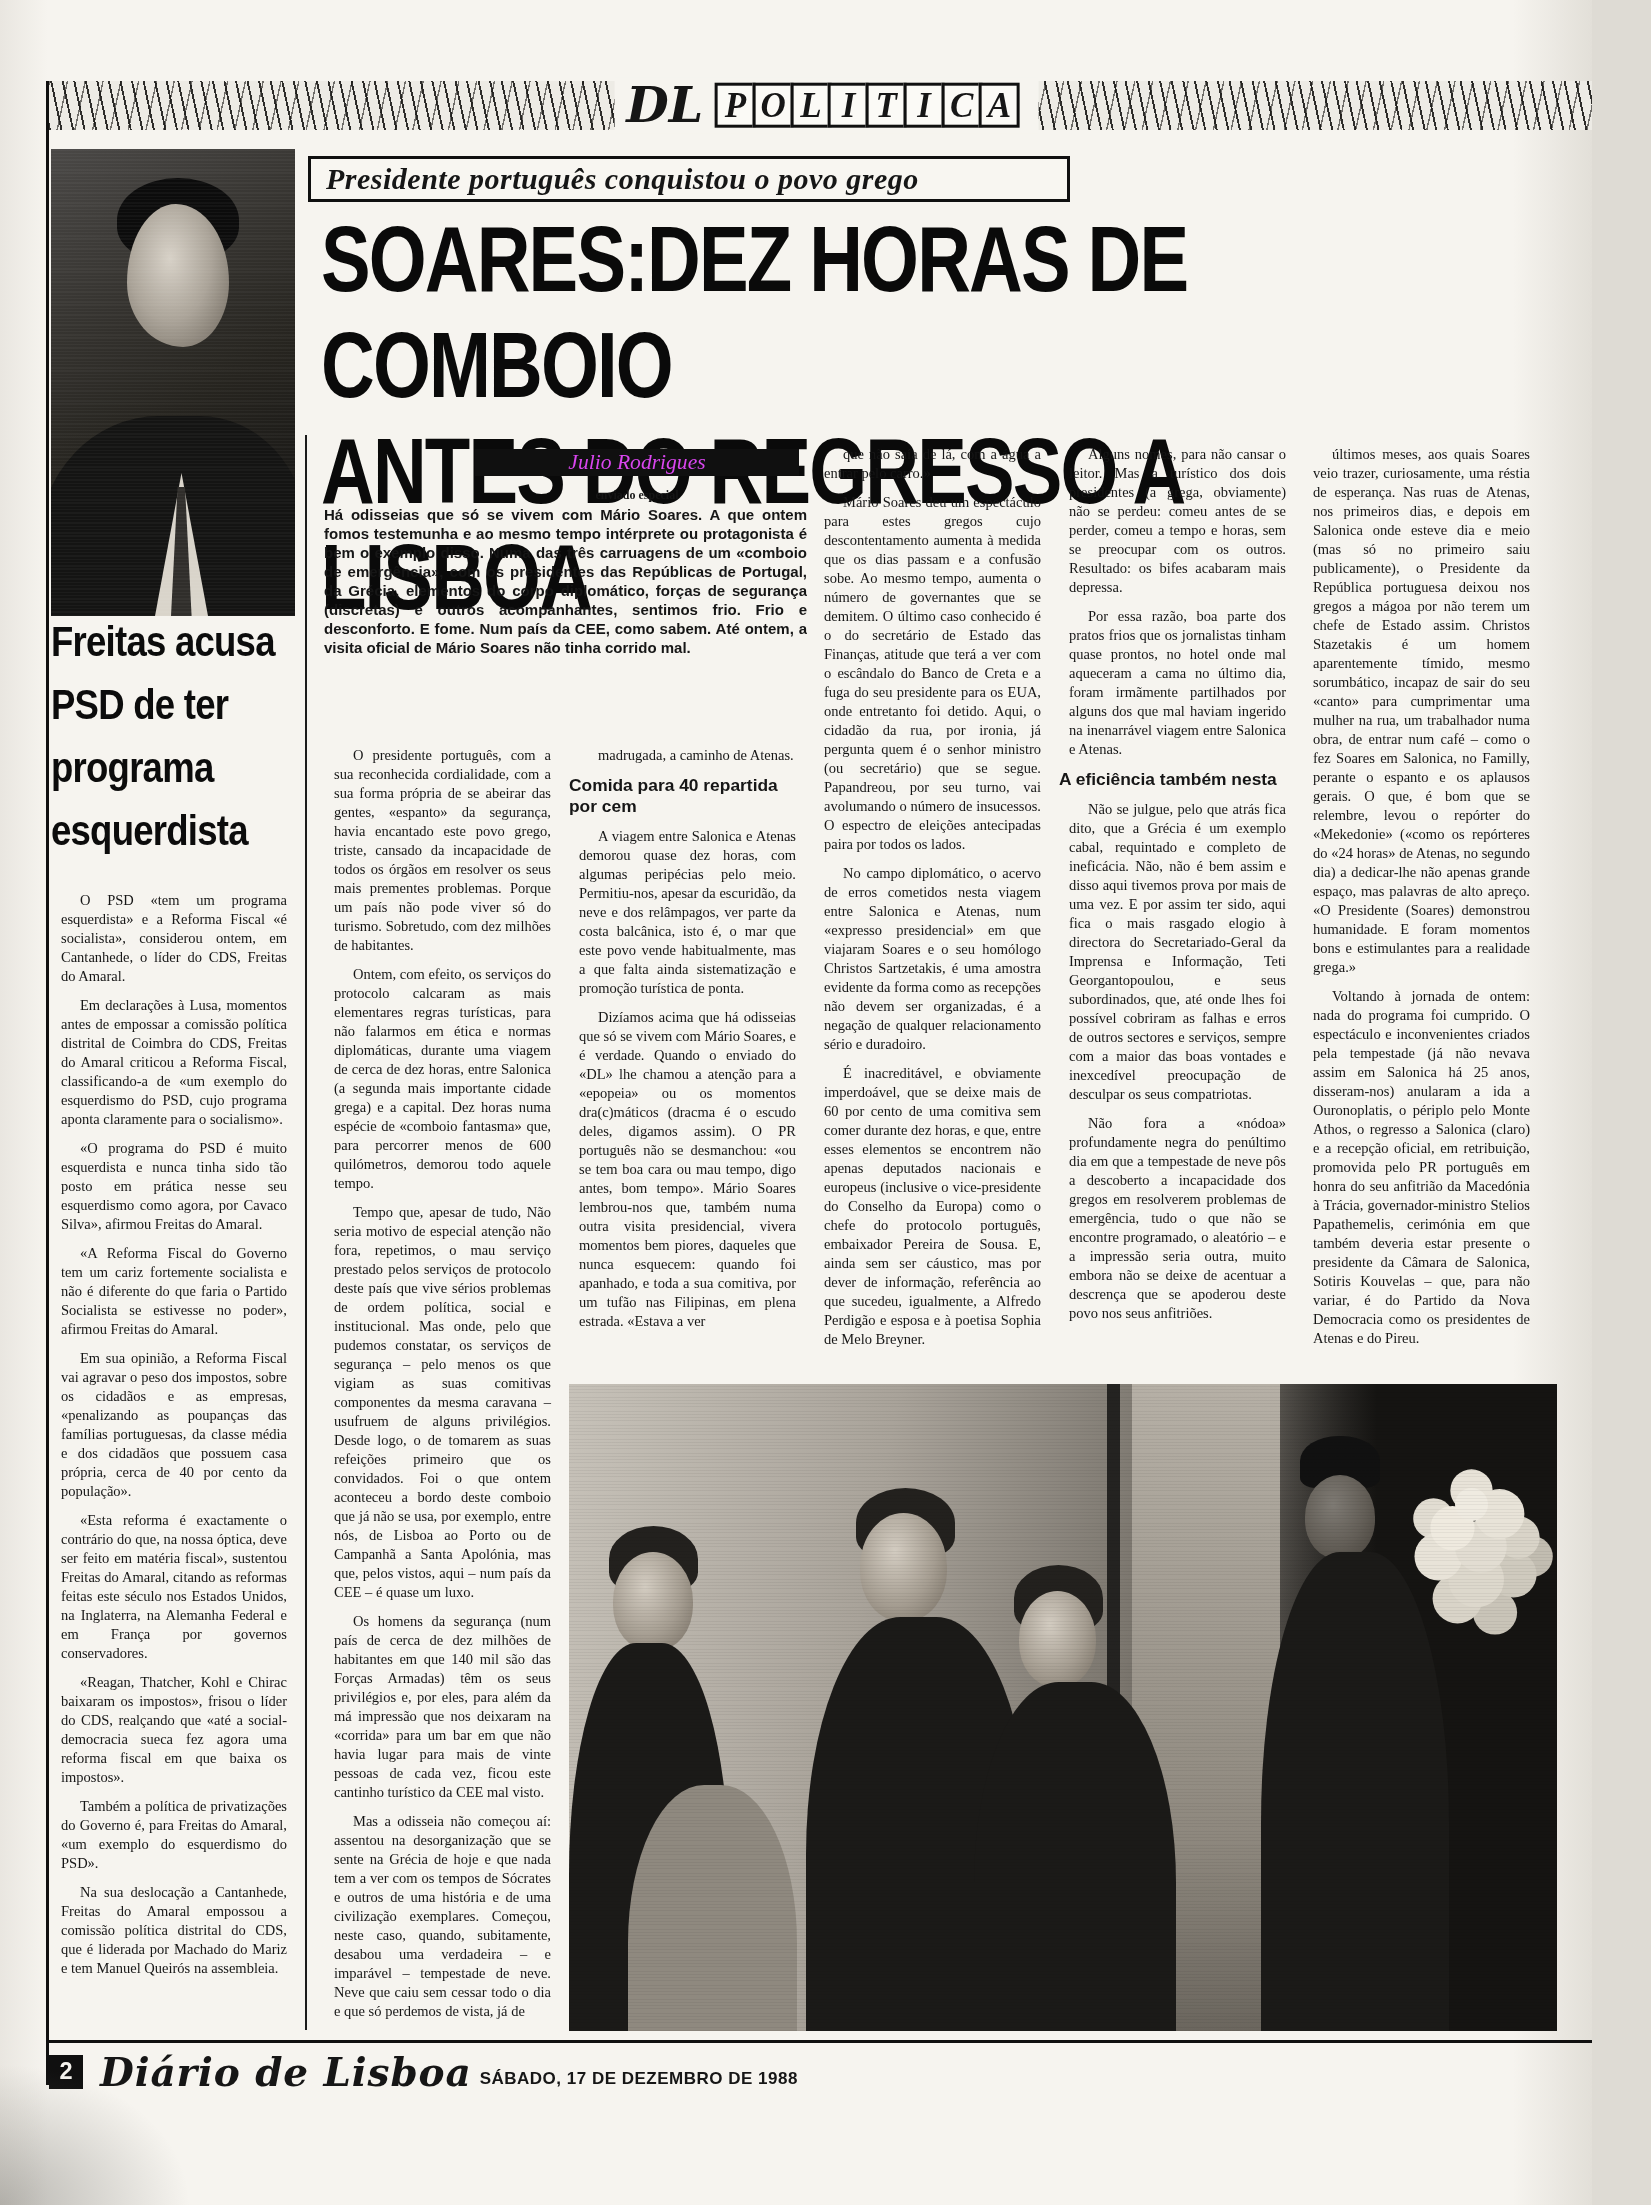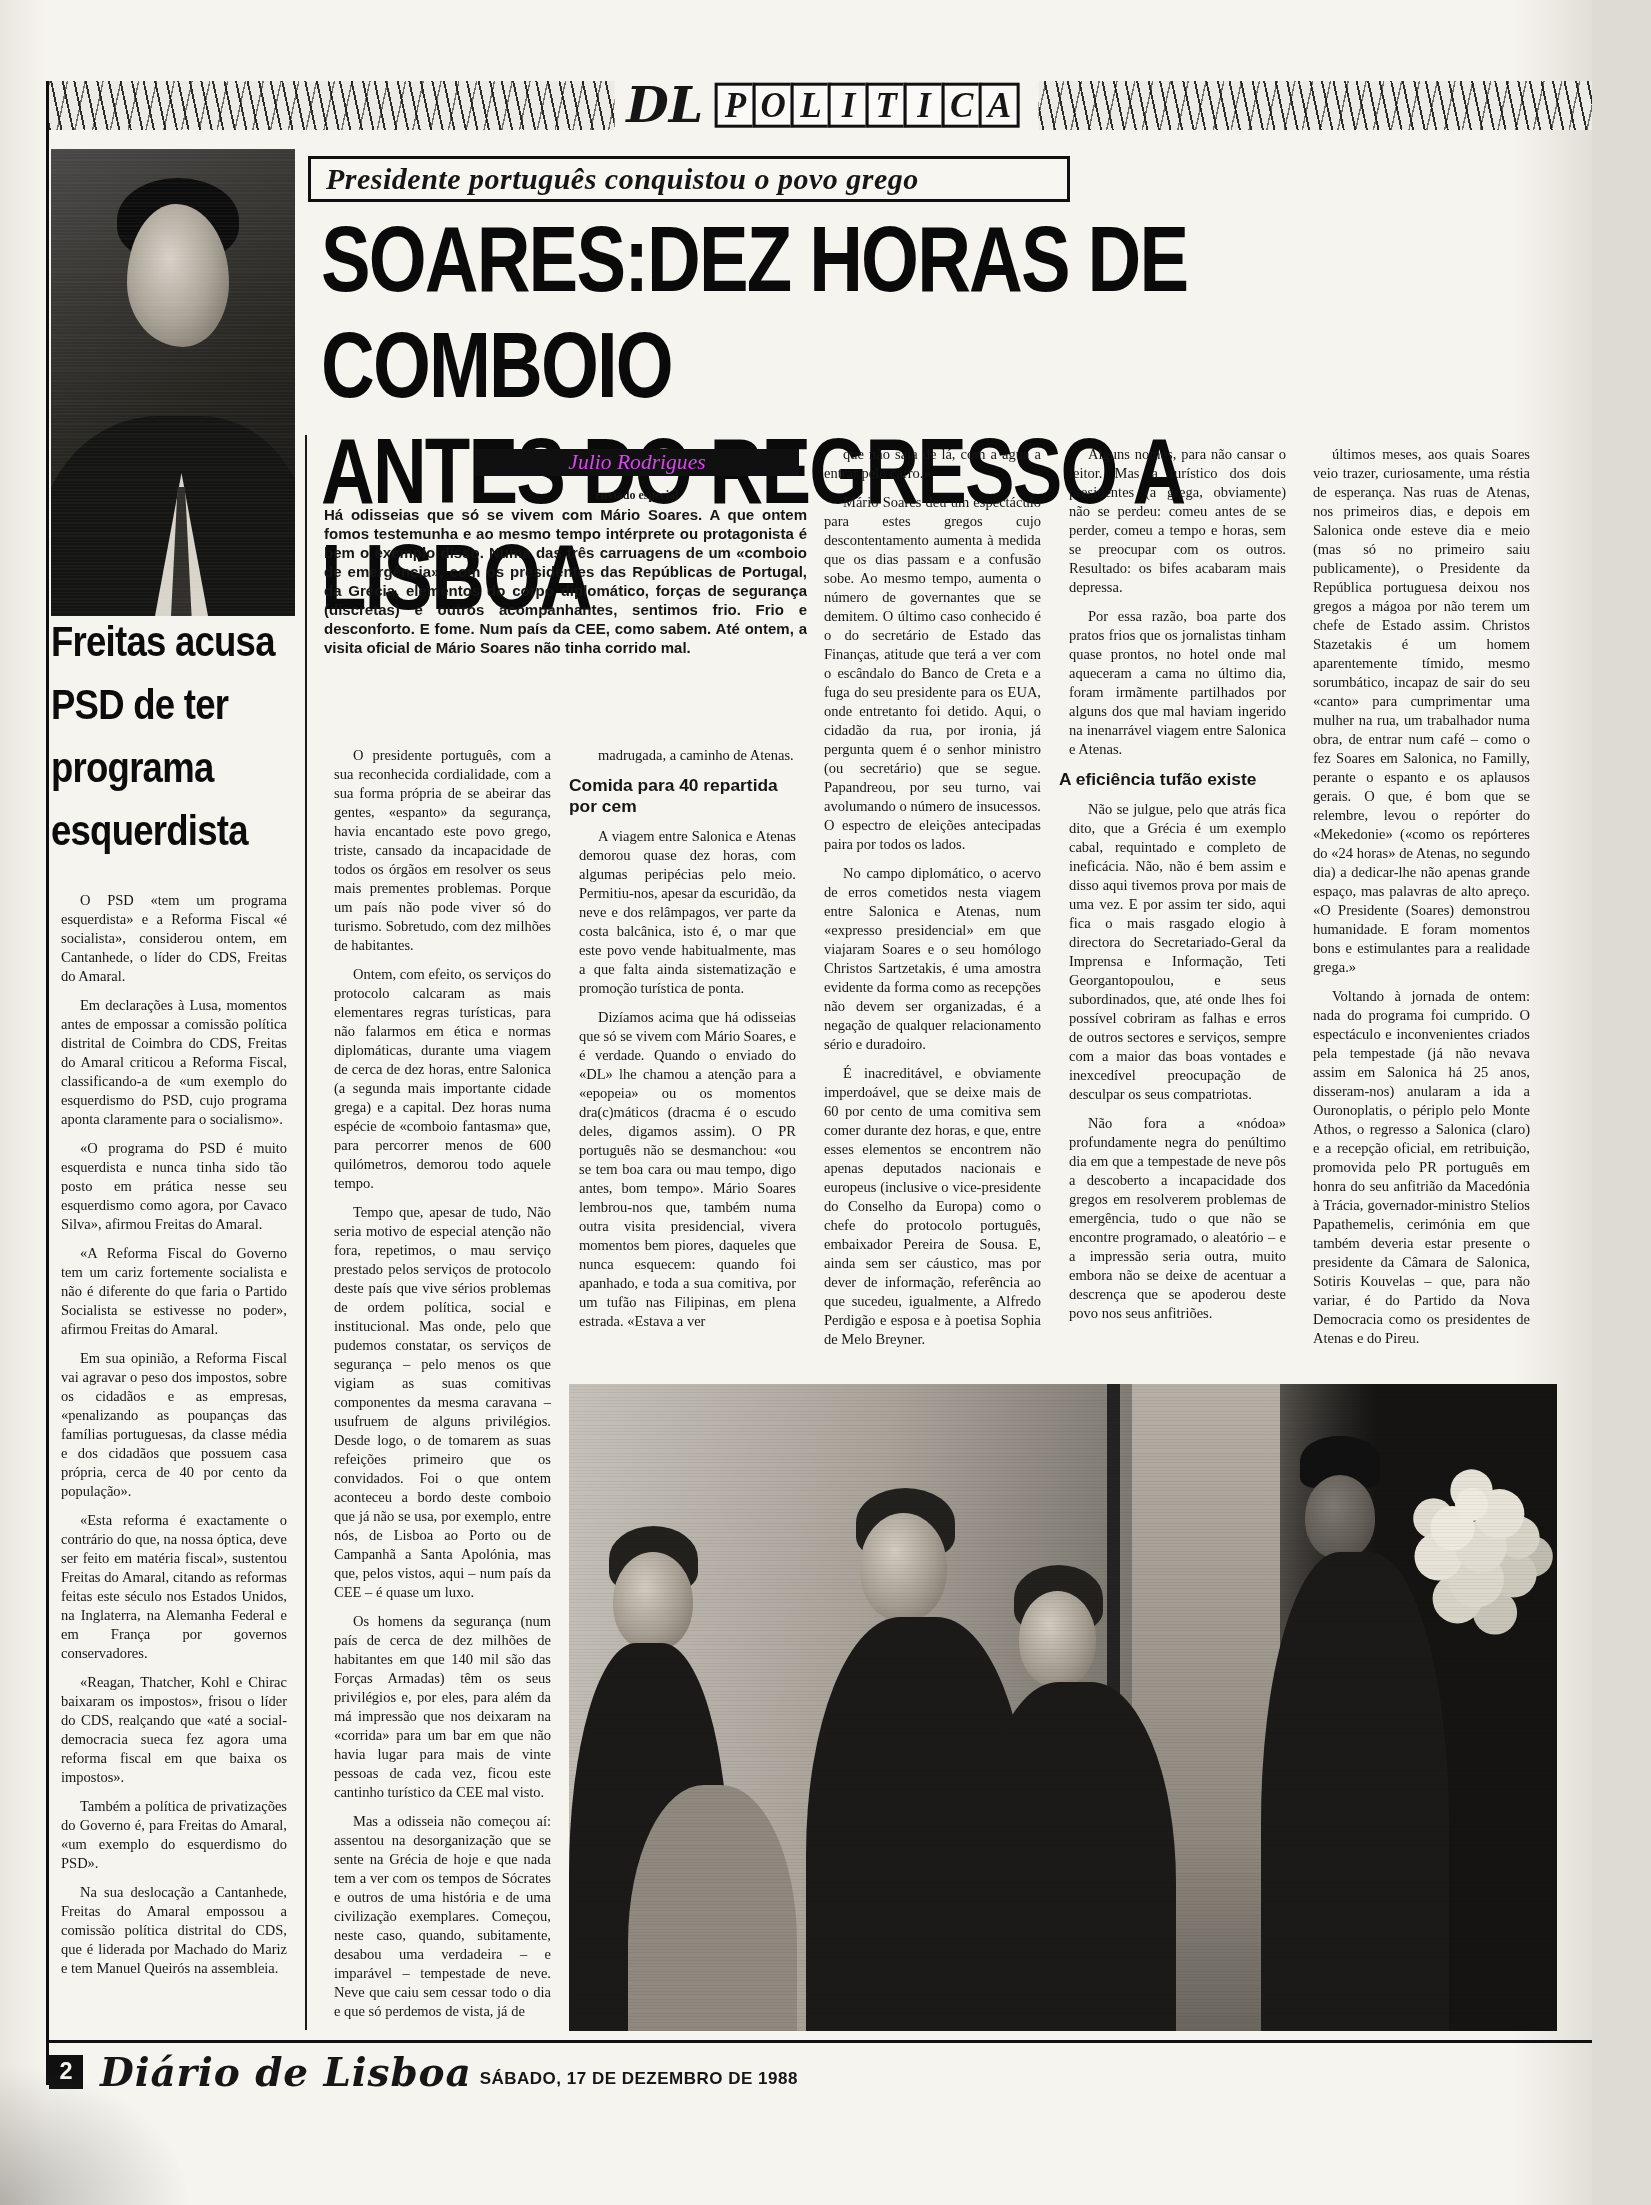--- a/index.html
+++ b/index.html
@@ -193,21 +193,21 @@
     </div>
   <div class="col" id="col3">
       <p>que não saía de lá, com a água a entrar pelo carro.»</p>
       <p>Mário Soares deu um espectáculo para estes gregos cujo descontentamento aumenta à medida que os dias passam e a confusão sobe. Ao mesmo tempo, aumenta o número de governantes que se demitem. O último caso conhecido é o do secretário de Estado das Finanças, atitude que terá a ver com o escândalo do Banco de Creta e a fuga do seu presidente para os EUA, onde entretanto foi detido. Aqui, o cidadão da rua, por ironia, já pergunta quem é o senhor ministro (ou secretário) que se segue. Papandreou, por seu turno, vai avolumando o número de insucessos. O espectro de eleições antecipadas paira por todos os lados.</p>
       <p>No campo diplomático, o acervo de erros cometidos nesta viagem entre Salonica e Atenas, num «expresso presidencial» em que viajaram Soares e o seu homólogo Christos Sartzetakis, é uma amostra evidente da forma como as recepções não devem ser organizadas, é a negação de qualquer relacionamento sério e duradoiro.</p>
       <p>É inacreditável, e obviamente imperdoável, que se deixe mais de 60 por cento de uma comitiva sem comer durante dez horas, e que, entre esses elementos se encontrem não apenas deputados nacionais e europeus (inclusive o vice-presidente do Conselho da Europa) como o chefe do protocolo português, embaixador Pereira de Sousa. E, ainda sem ser cáustico, mas por dever de informação, referência ao que sucedeu, igualmente, a Alfredo Perdigão e esposa e à poetisa Sophia de Melo Breyner.</p>
     </div>
   <div class="col" id="col4">
       <p>Alguns nomes, para não cansar o leitor. Mas a turístico dos dois presidentes (a grega, obviamente) não se perdeu: comeu antes de se perder, comeu a tempo e horas, sem se preocupar com os outros. Resultado: os bifes acabaram mais depressa.</p>
       <p>Por essa razão, boa parte dos pratos frios que os jornalistas tinham quase prontos, no hotel onde mal aqueceram a cama no último dia, foram irmãmente partilhados por alguns dos que mal haviam ingerido na inenarrável viagem entre Salonica e Atenas.</p>
-      <h3>A eficiência tufão existe</h3>
+      <h3>A eficiência também nesta</h3>
       <p>Não se julgue, pelo que atrás fica dito, que a Grécia é um exemplo cabal, requintado e completo de ineficácia. Não, não é bem assim e disso aqui tivemos prova por mais de uma vez. E por assim ter sido, aqui fica o mais rasgado elogio à directora do Secretariado-Geral da Imprensa e Informação, Teti Georgantopoulou, e seus subordinados, que, até onde lhes foi possível cobriram as falhas e erros de outros sectores e serviços, sempre com a maior das boas vontades e inexcedível preocupação de desculpar os seus compatriotas.</p>
       <p>Não fora a «nódoa» profundamente negra do penúltimo dia em que a tempestade de neve pôs a descoberto a incapacidade dos gregos em resolverem problemas de emergência, tudo o que não se encontre programado, o aleatório – e a impressão seria outra, muito embora não se deixe de acentuar a descrença que se apoderou deste povo nos seus anfitriões.</p>
     </div>
   <div class="col" id="col5">
       <p>últimos meses, aos quais Soares veio trazer, curiosamente, uma réstia de esperança. Nas ruas de Atenas, nos primeiros dias, e depois em Salonica onde esteve dia e meio (mas só no primeiro saiu publicamente), o Presidente da República portuguesa deixou nos gregos a mágoa por não terem um chefe de Estado assim. Christos Stazetakis é um homem aparentemente tímido, mesmo sorumbático, incapaz de sair do seu «canto» para cumprimentar uma mulher na rua, um trabalhador numa obra, de entrar num café – como o fez Soares em Salonica, no Familly, perante o espanto e os aplausos gerais. O que, é bom que se relembre, levou o repórter do «Mekedonie» («como os repórteres do «24 horas» de Atenas, no segundo dia) a dedicar-lhe não apenas grande espaço, mas palavras de alto apreço. «O Presidente (Soares) demonstrou humanidade. E foram momentos bons e estimulantes para a realidade grega.»</p>
       <p>Voltando à jornada de ontem: nada do programa foi cumprido. O espectáculo e inconvenientes criados pela tempestade (já não nevava assim em Salonica há 25 anos, disseram-nos) anularam a ida a Ouronoplatis, o périplo pelo Monte Athos, o regresso a Salonica (claro) e a recepção oficial, em retribuição, promovida pelo PR português em honra do seu anfitrião da Macedónia à Trácia, governador-ministro Stelios Papathemelis, cerimónia em que também deveria estar presente o presidente da Câmara de Salonica, Sotiris Kouvelas – que, para não variar, é do Partido da Nova Democracia como os presidentes de Atenas e do Pireu.</p>
     </div>
 
   <div class="photo">
     <div class="gp-glass"></div>

